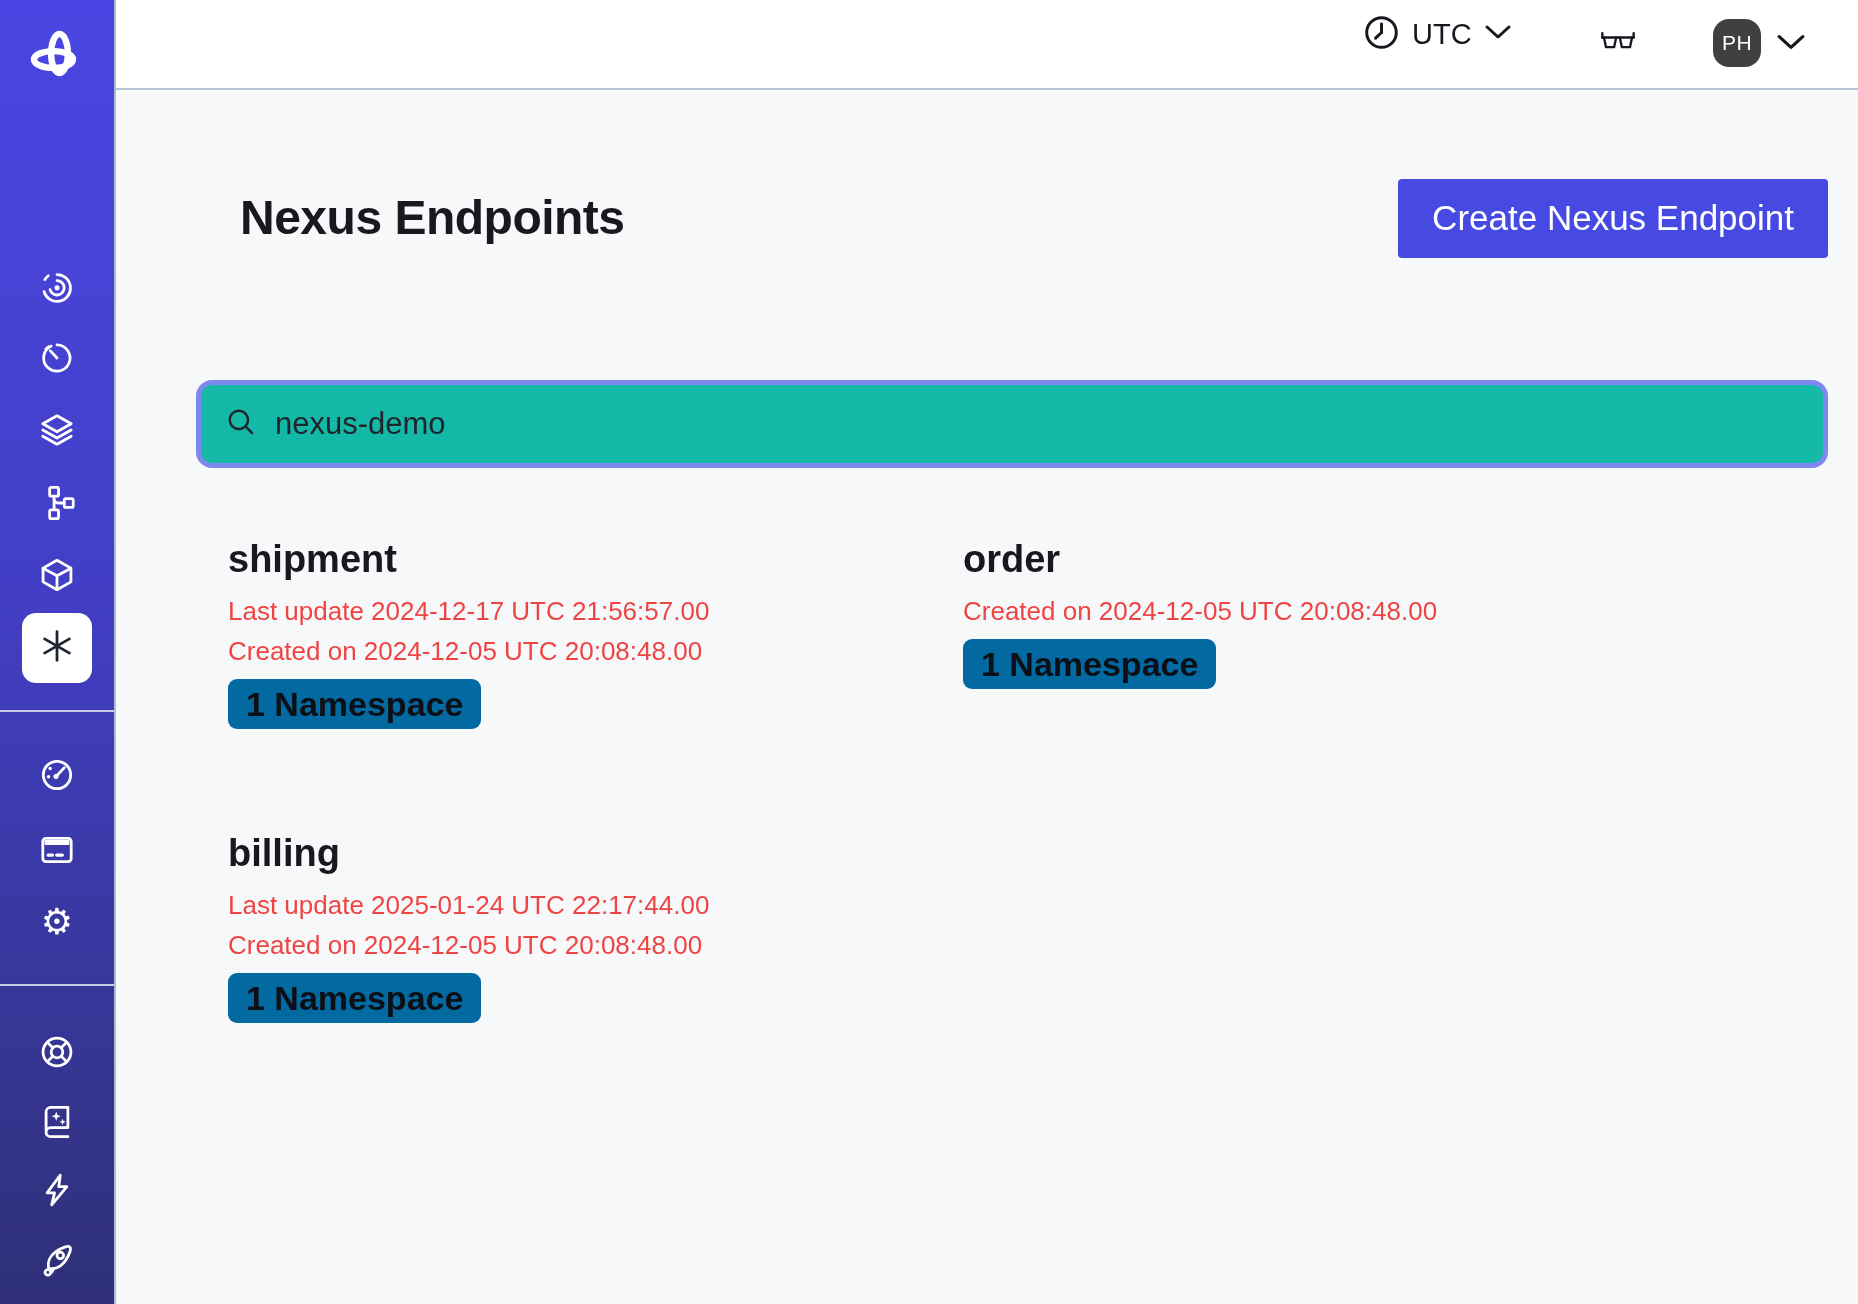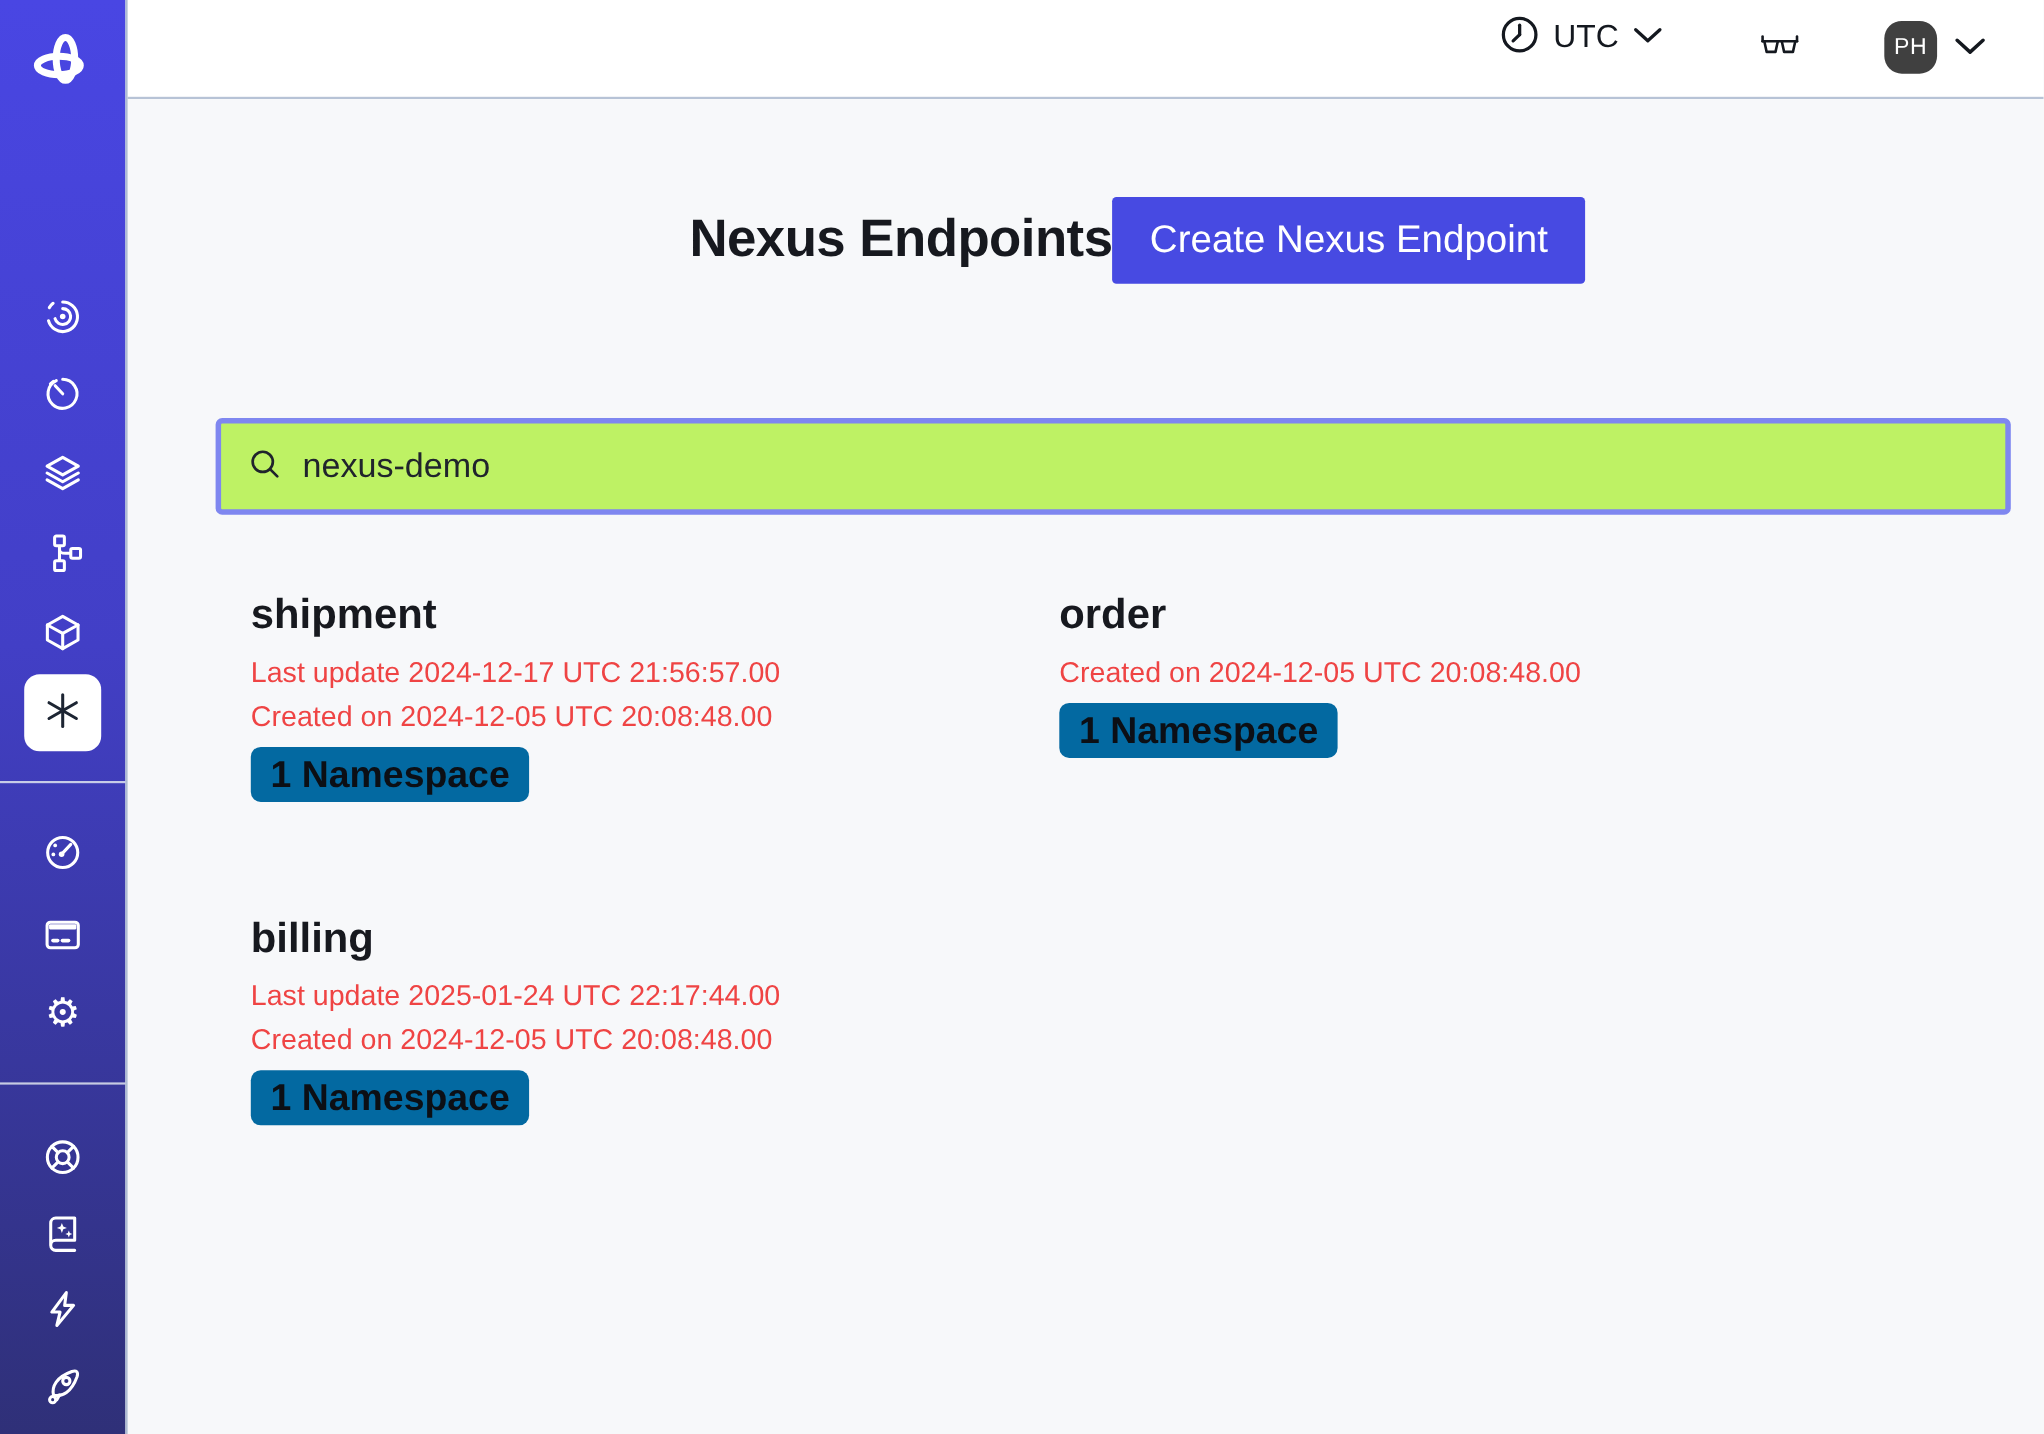--- a/index.html
+++ b/index.html
@@ -25,27 +25,27 @@
   .tz-label{font-size:29px;color:#14181f;font-weight:400;}
   .glasses{position:absolute;left:1483px;top:0;height:88px;display:flex;align-items:center;cursor:pointer;}
   .avatar{position:absolute;left:1597px;top:19px;width:48px;height:48px;background:#404040;border-radius:16px;
     display:flex;align-items:center;justify-content:center;cursor:pointer;}
   .avatar span{color:#fff;font-size:21px;font-weight:500;letter-spacing:.5px;}
   .av-chev{position:absolute;left:1660px;top:0;height:88px;display:flex;align-items:center;cursor:pointer;}
 
   
   .content{position:absolute;left:116px;right:0;top:90px;bottom:0;background:#f7f8fa;
     padding:0 30px 0 80px;box-sizing:border-box;}
-  .page-head{display:flex;justify-content:center;align-items:center;margin-top:66px;margin-left:44px;}
+  .page-head{display:flex;justify-content:space-between;align-items:center;margin-top:66px;margin-left:44px;}
   .page-title{font-size:48px;line-height:60px;font-weight:700;color:#17191f;letter-spacing:-0.5px;}
   .create-btn{height:79px;padding:0 34px;background:#474ae2;color:#ffffff;border:none;border-radius:4px;
     font-family:inherit;font-size:35px;font-weight:500;cursor:pointer;}
 
-  .search-box{margin-top:100px;height:88px;box-sizing:border-box;background:#bef264;
-    border:5px solid #7f87f0;border-radius:6px;display:flex;align-items:center;padding:0 24px;gap:16px;}
+  .search-box{margin-top:100px;height:88px;box-sizing:border-box;background:#14b8a6;
+    border:5px solid #7f87f0;border-radius:16px;display:flex;align-items:center;padding:0 24px;gap:16px;}
   .search-box input{flex:1;border:none;outline:none;font-family:inherit;font-size:31px;color:#20242c;background:transparent;}
 
   .cards{position:relative;height:700px;}
   .card{position:absolute;cursor:pointer;}
   .card-name{font-size:38px;line-height:48px;font-weight:700;color:#17191f;margin:0 0 8px 0;}
   .card-meta{font-size:26px;line-height:40px;color:#ef4444;font-weight:400;}
   .ns-badge{display:inline-block;margin-top:8px;background:#0369a1;color:#0c0f15;font-size:34px;
     font-weight:700;line-height:32px;padding:9px 18px;border-radius:9px;}
   .c1{left:32px;top:67px;}
   .c2{left:767px;top:67px;}

